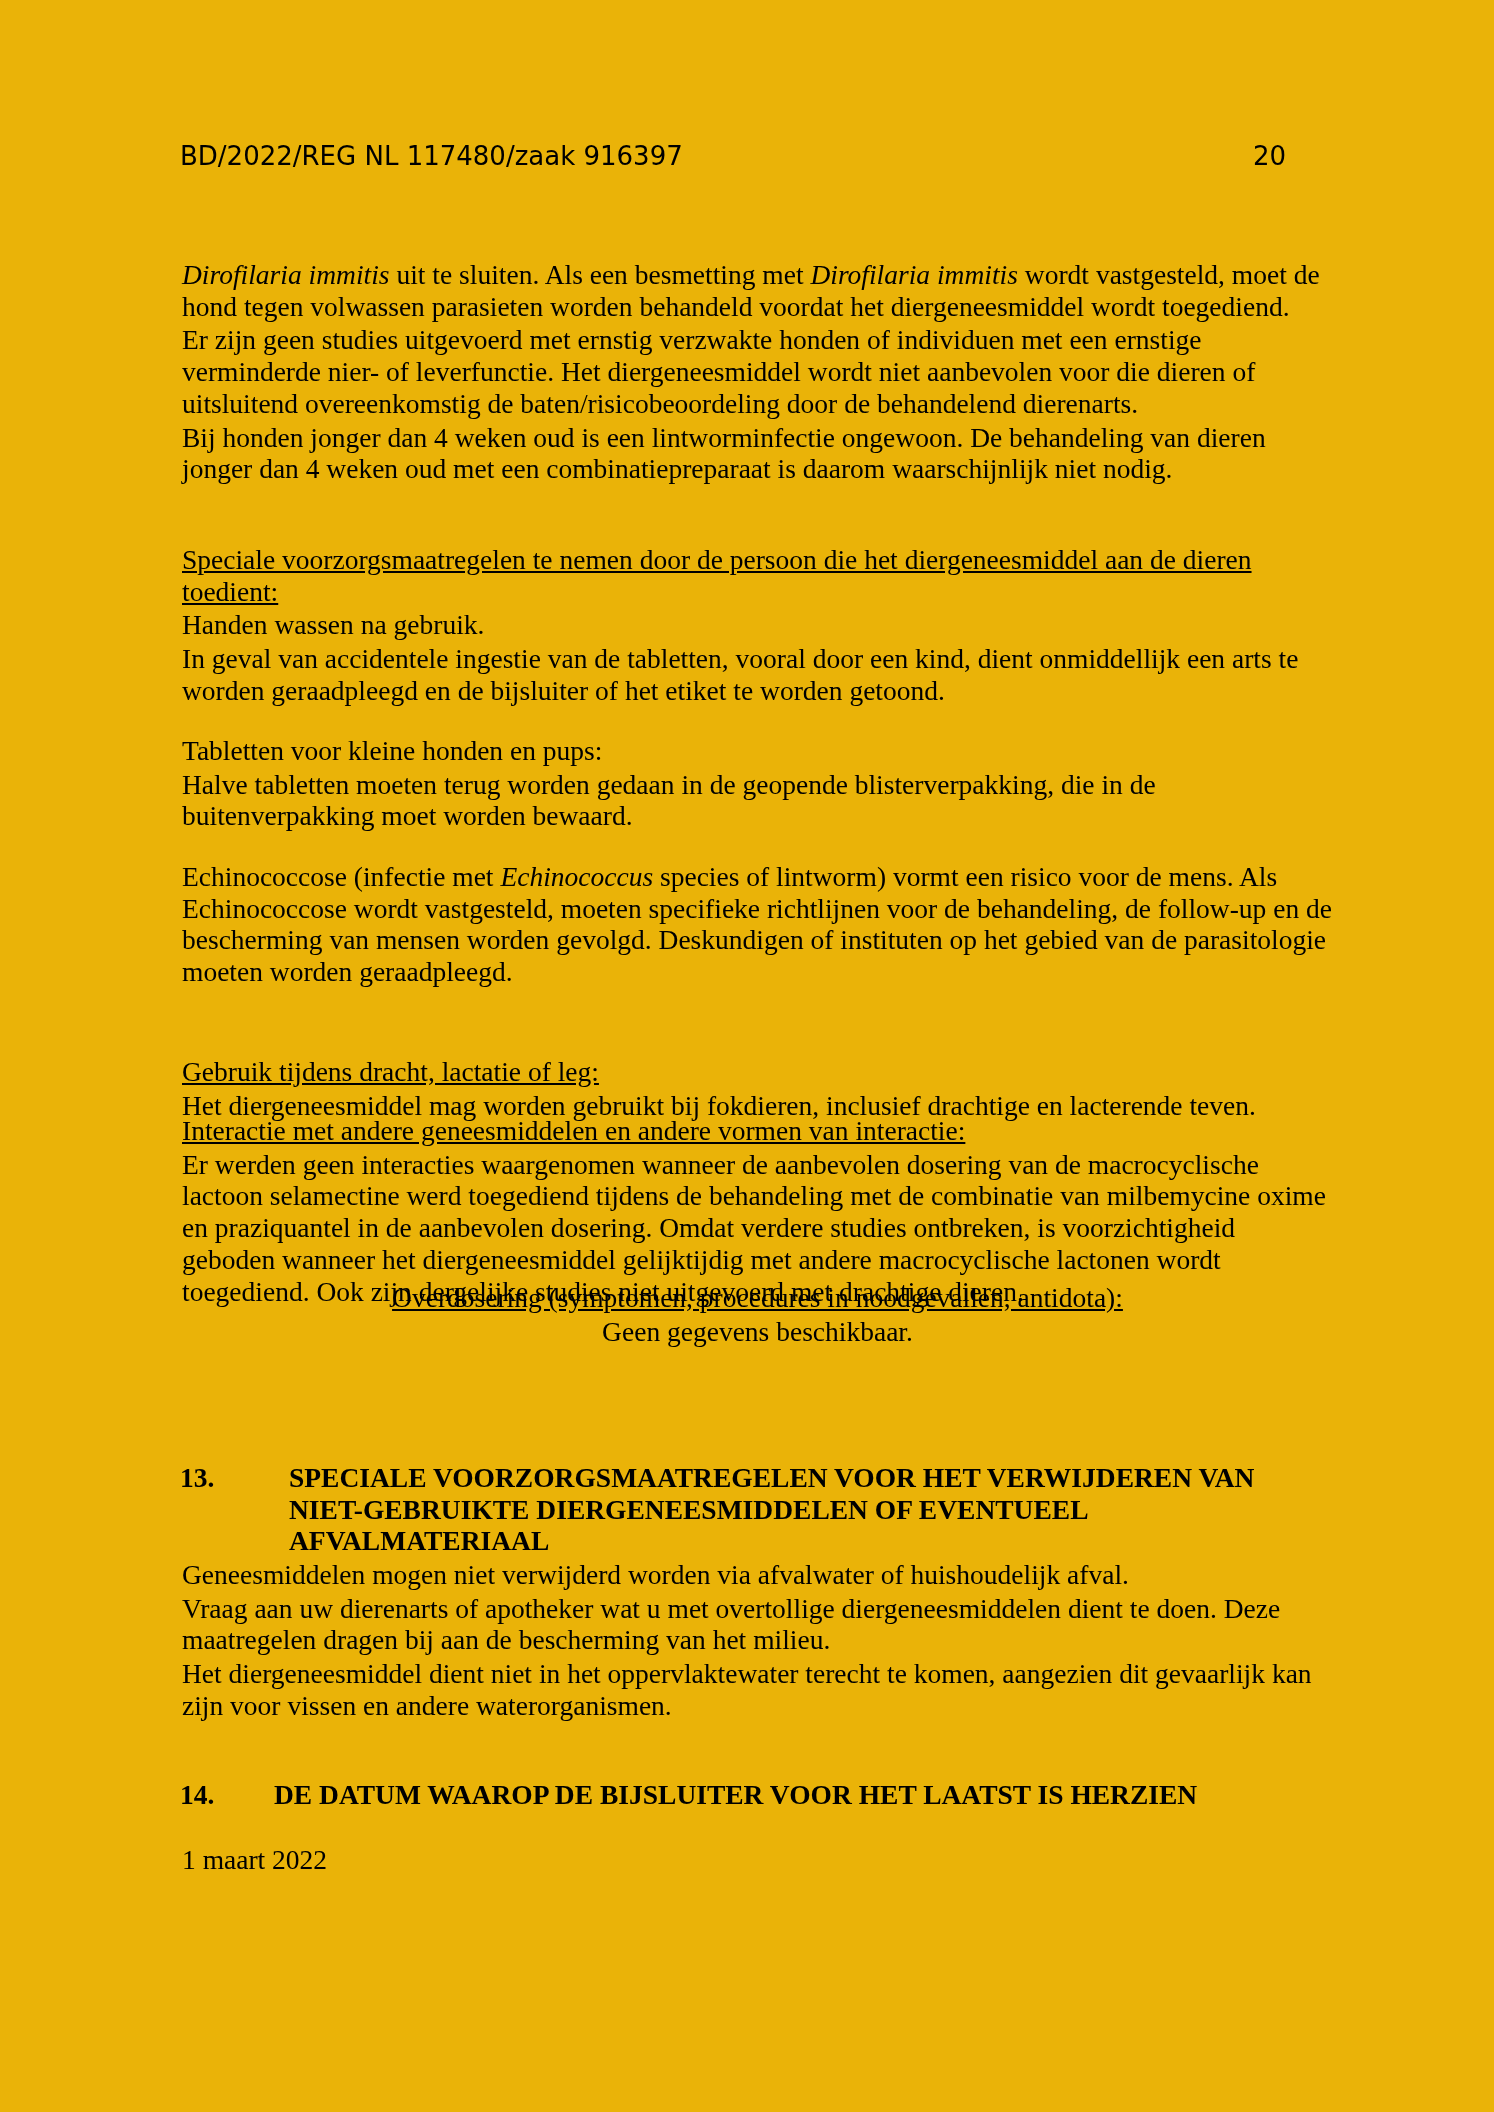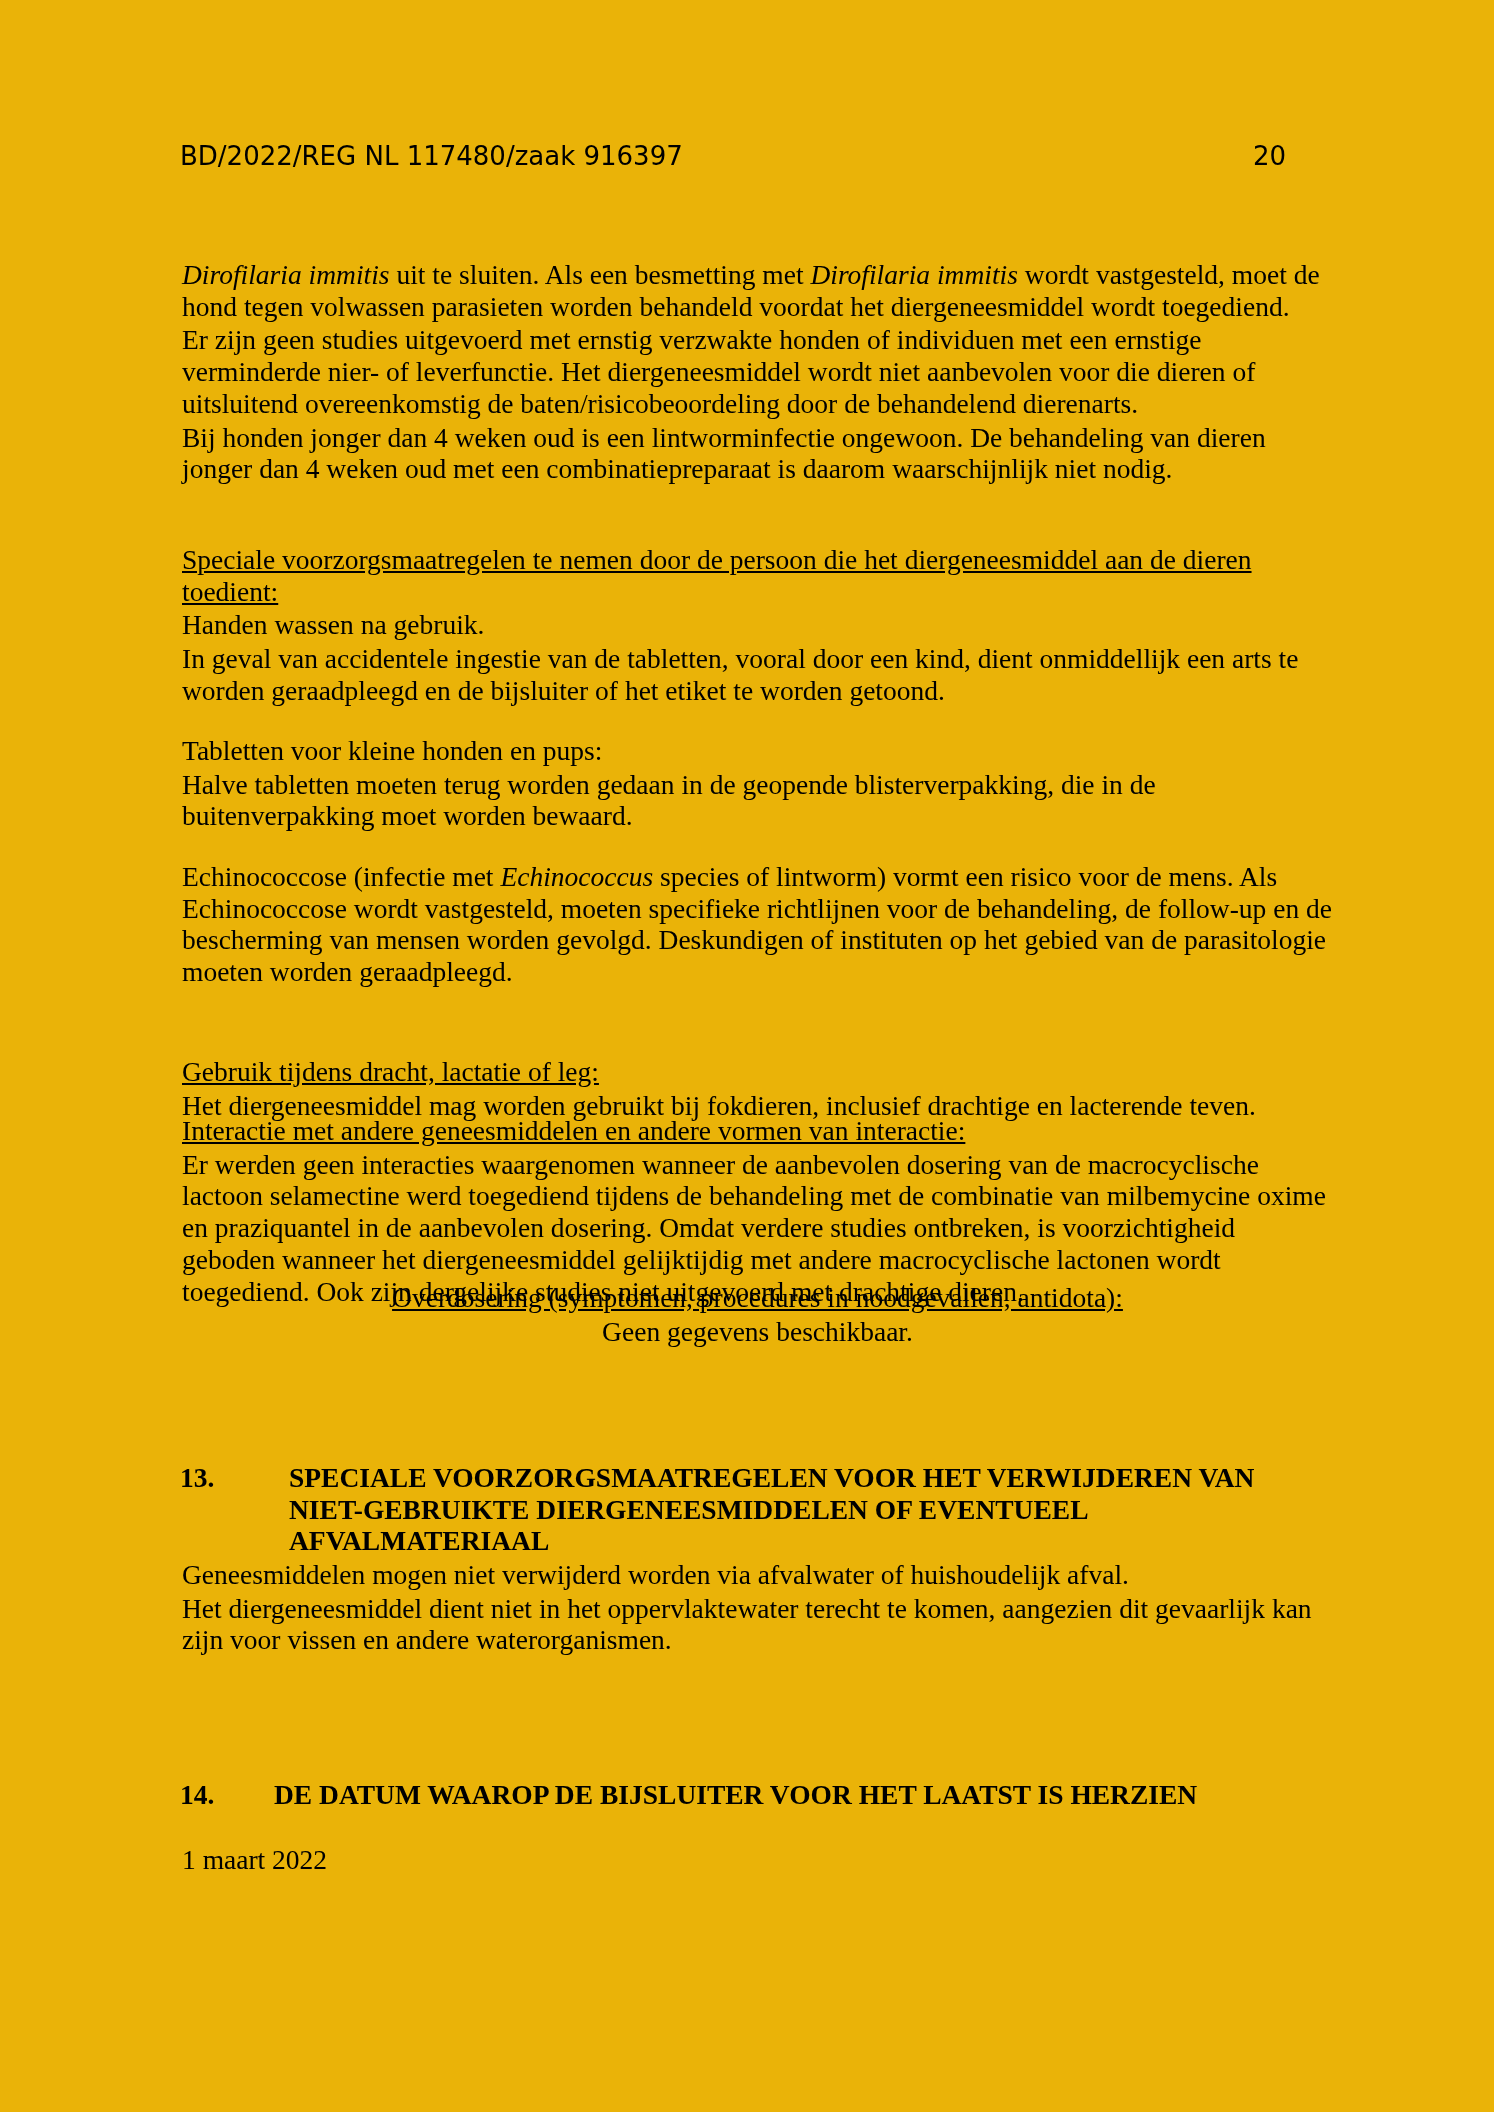--- a/index.html
+++ b/index.html
@@ -81,20 +81,21 @@
         <p><span>Geen gegevens beschikbaar.</span></p>
       </section>
       <section style="top: 1462px;">
         <div class="num-heading">
           <span class="num" style="width: 69px;">13.</span>
           <span class="txt"><span>SPECIALE VOORZORGSMAATREGELEN VOOR HET VERWIJDEREN VAN NIET-GEBRUIKTE DIERGENEESMIDDELEN OF EVENTUEEL AFVALMATERIAAL</span></span>
         </div>
       </section>
       <section style="top: 1557px;">
         <p><span>Geneesmiddelen mogen niet verwijderd worden via afvalwater of huishoudelijk afval.</span></p>
+        <p><span>Vraag aan uw dierenarts of apotheker wat u met overtollige diergeneesmiddelen dient te doen. Deze maatregelen dragen bij aan de bescherming van het milieu.</span></p>
         <p><span>Het diergeneesmiddel dient niet in het oppervlaktewater terecht te komen, aangezien dit gevaarlijk kan zijn voor vissen en andere waterorganismen.</span></p>
       </section>
       <section style="top: 1779px;">
         <div class="num-heading">
           <span class="num" style="width: 54px;">14.</span>
           <span class="txt"><span>DE DATUM WAAROP DE BIJSLUITER VOOR HET LAATST IS HERZIEN</span></span>
         </div>
       </section>
       <section style="top: 1842px;">
         <p><span>1 maart 2022</span></p>

